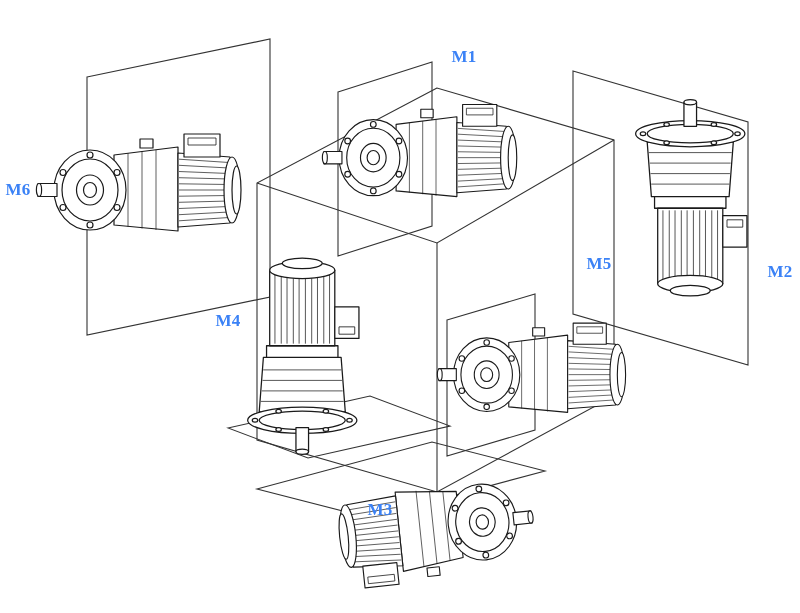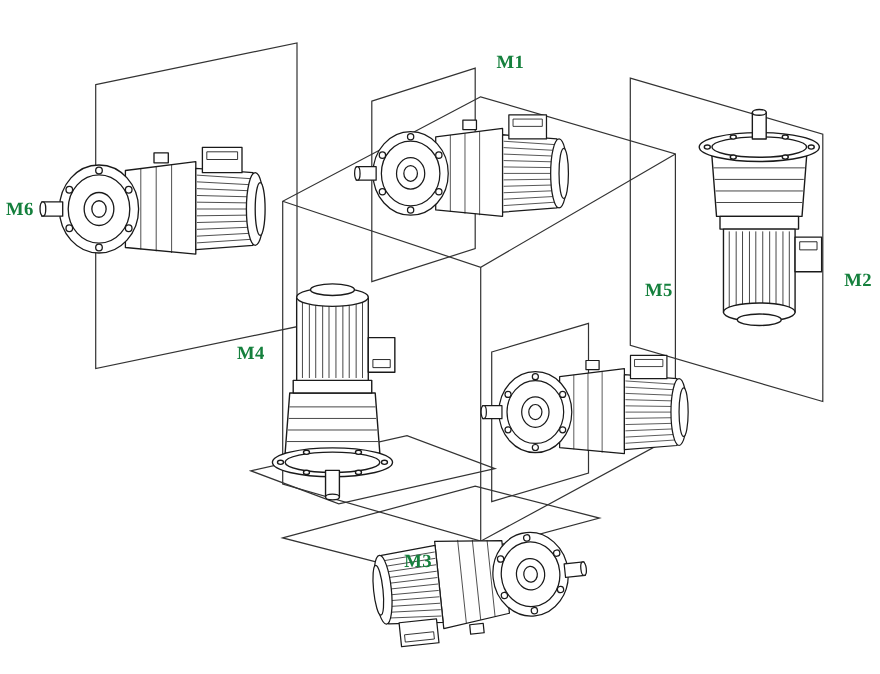--- a/index.html
+++ b/index.html
@@ -3,21 +3,21 @@
 <meta charset="utf-8">
 <style>
   html,body{margin:0;padding:0;background:#ffffff;}
   .stage{
     position:relative;width:800px;height:613px;background:#ffffff;
     overflow:hidden;font-family:"Liberation Serif",serif;
   }
   .stage svg{position:absolute;left:0;top:0;}
   .pos-label{
     position:absolute;transform:translate(-50%,-50%);
-    font-weight:700;font-size:17px;color:#15803d;letter-spacing:.3px;
+    font-weight:700;font-size:17px;color:#3b82f6;letter-spacing:.3px;
     white-space:nowrap;user-select:none;
   }
   .planes polygon{fill:none;stroke:#333333;stroke-width:1.1;}
   .cube path{fill:none;stroke:#333333;stroke-width:1.1;}
 </style>
 </head>
 <body>
 
 <div class="stage">
   <svg width="800" height="613" viewBox="0 0 800 613">
@@ -124,18 +124,18 @@
 
     <use href="#gm-h" transform="translate(322,94) scale(0.95)"></use>
     <use href="#gm-h" transform="translate(36,123)"></use>
     <use href="#gm-v" transform="translate(622,98) scale(1.05)"></use>
     <use href="#gm-h" transform="translate(437,313) scale(0.92)"></use>
     <use href="#gm-v" transform="translate(234,456) scale(1.05,-1.05)"></use>
     <use href="#gm-h" transform="translate(540,580) rotate(-6) scale(-0.95,-0.95)"></use>
   </svg>
 
   <div class="pos-label" style="left:464px;top:57px">M1</div>
-  <div class="pos-label" style="left:780px;top:255px">M2</div>
+  <div class="pos-label" style="left:780px;top:272px">M2</div>
   <div class="pos-label" style="left:380px;top:510px">M3</div>
   <div class="pos-label" style="left:228px;top:321px">M4</div>
   <div class="pos-label" style="left:599px;top:264px">M5</div>
   <div class="pos-label" style="left:18px;top:190px">M6</div>
 </div>
 
 </body></html>

